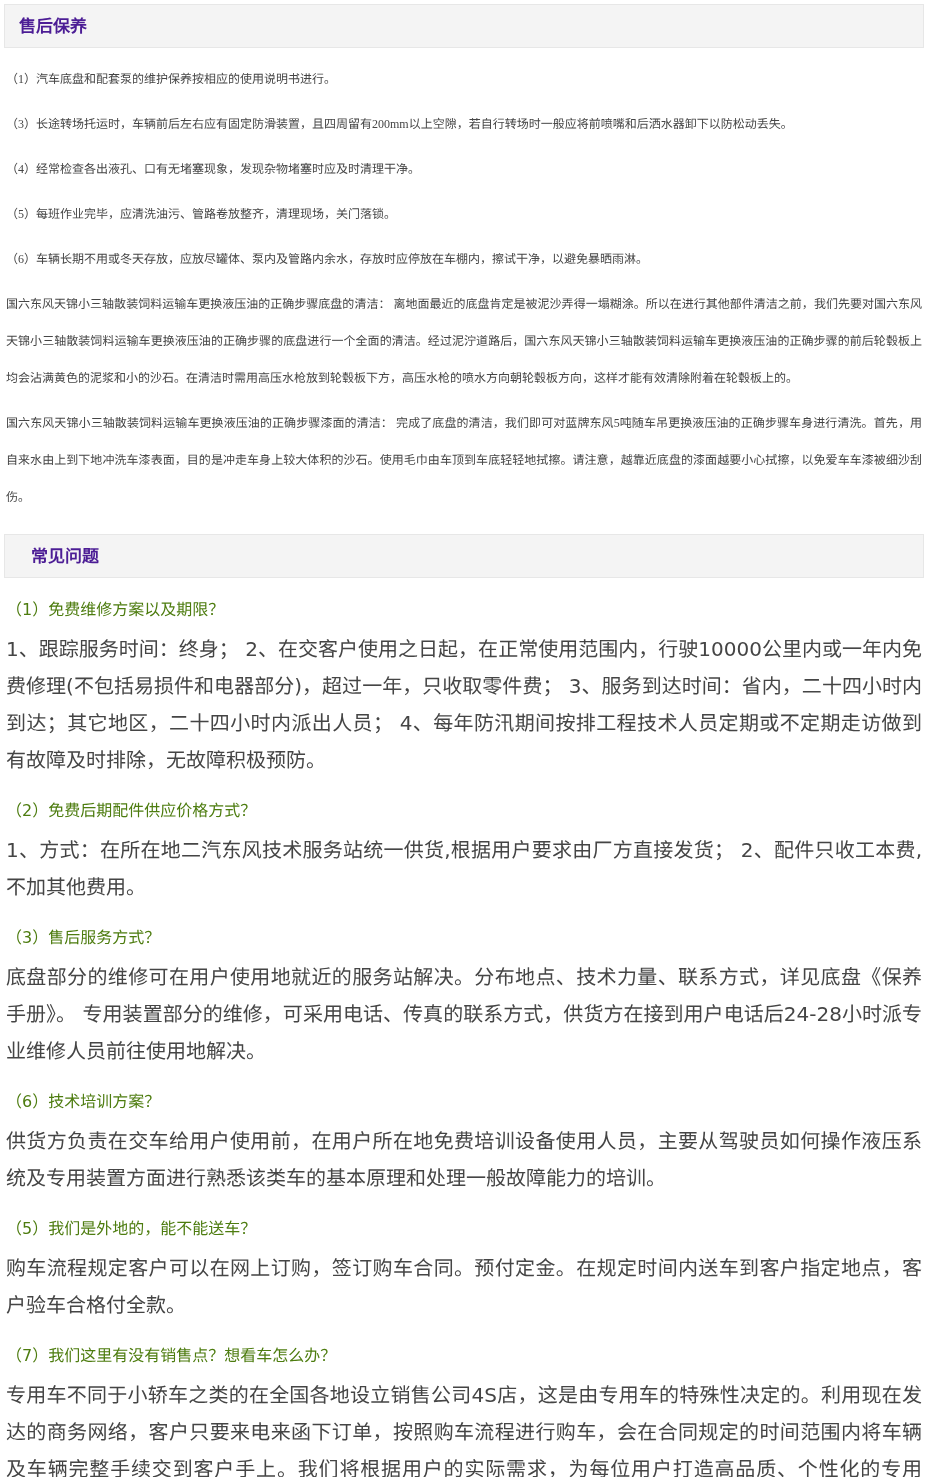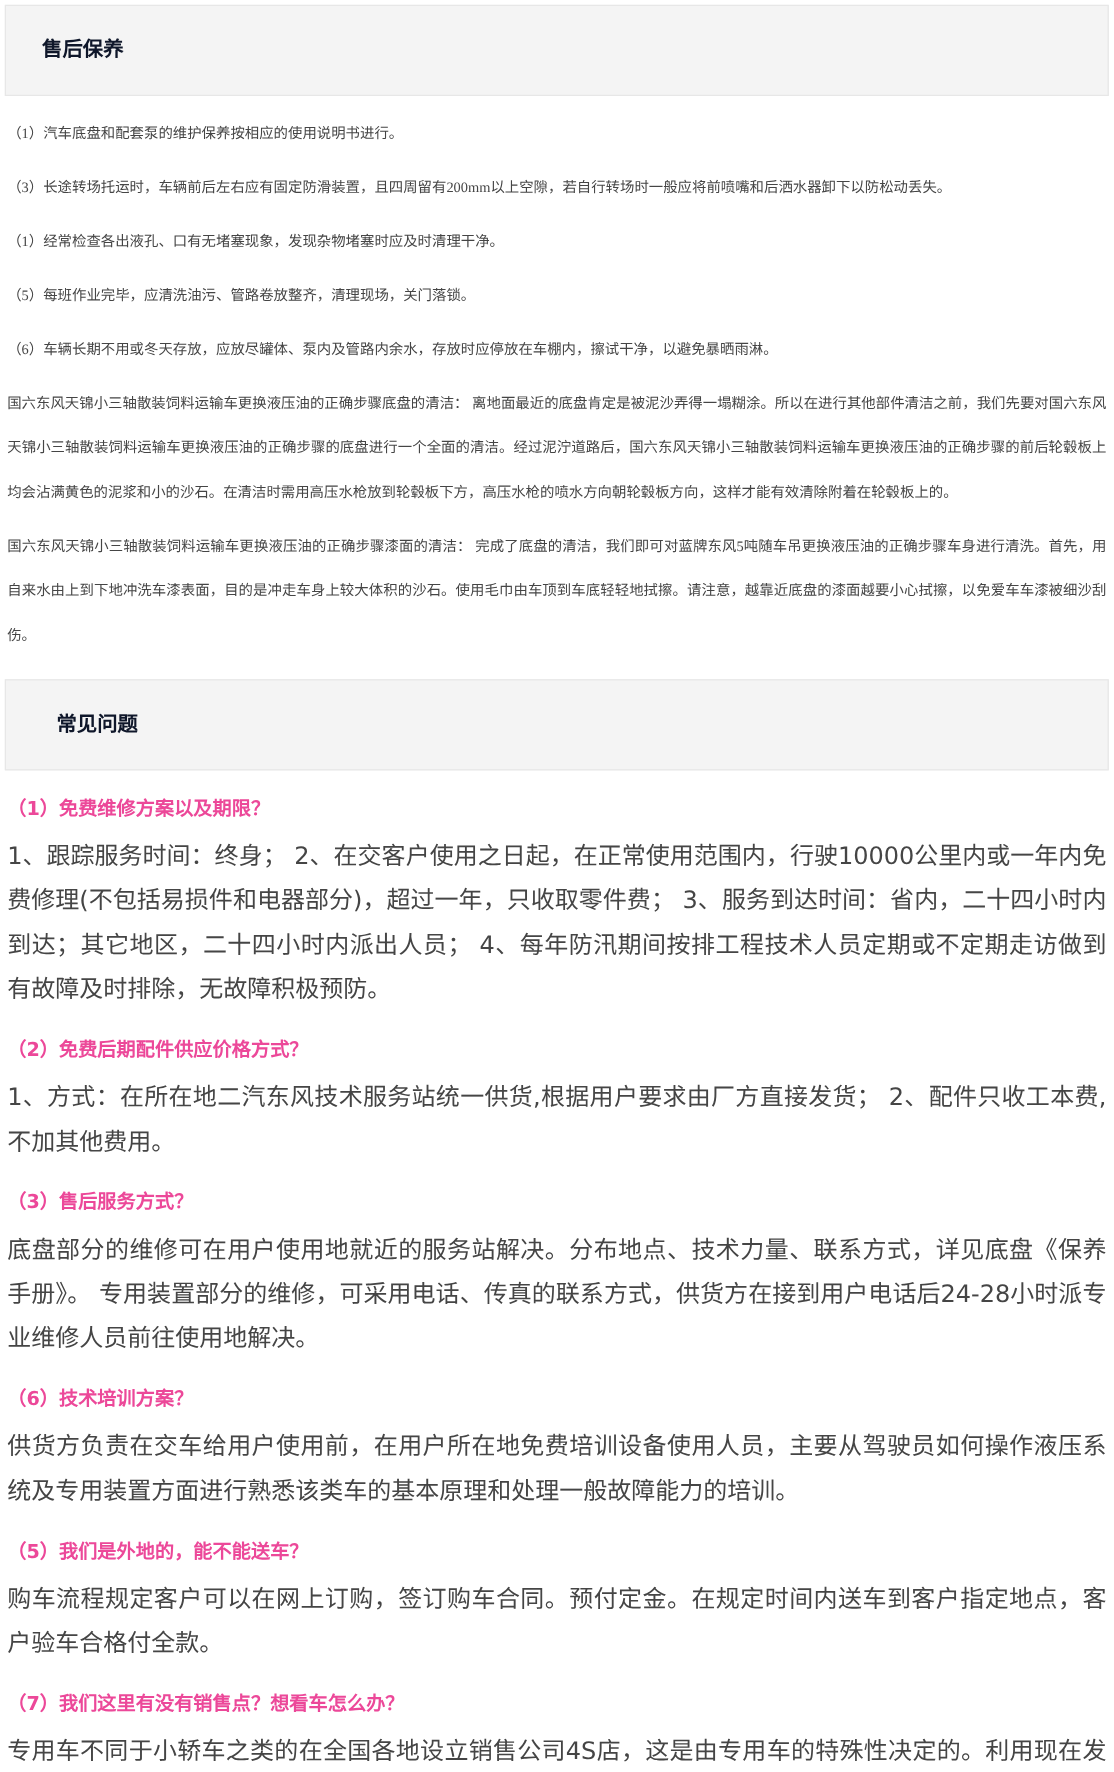--- a/index.html
+++ b/index.html
@@ -13,65 +13,65 @@
   .page { padding: 4px 4px 10px 4px; }
 
   .section-header {
     background: #f4f4f4;
     border: 1px solid #e7e7e7;
     padding: 10px 14px;
     margin: 0 0 13px 0;
   }
   .section-header.mt { margin-top: 18px; padding-left: 26px; }
   .section-title {
-    margin: 16px;
+    margin: 0;
     font-size: 17px;
     line-height: 22px;
     font-weight: 700;
-    color: #0f172a;
+    color: #4c1d95;
   }
 
   .para {
     margin: 0 0 8px 0;
     padding: 0 2px;
     font-size: 12px;
     line-height: 37px;
     text-align: justify;
     font-family: Liberation Serif, serif;
   }
 
   .faq-item { margin: 0; }
   .faq-question {
     margin: 21px 0 10px 0;
     padding: 0 2px;
     font-size: 16px;
     line-height: 22px;
-    font-weight: 700;
-    color: #ec4899;
+    font-weight: 400;
+    color: #4d7c0f;
   }
   .faq-answer {
     margin: 0;
     padding: 0 2px;
     font-size: 20px;
     line-height: 37px;
     text-align: justify;
   }
 </style>
 </head>
 <body>
 
 <div class="page">
 
   <div class="section-header">
     <h2 class="section-title">售后保养</h2>
   </div>
 
   <p class="para">（1）汽车底盘和配套泵的维护保养按相应的使用说明书进行。</p>
   <p class="para">（3）长途转场托运时，车辆前后左右应有固定防滑装置，且四周留有200mm以上空隙，若自行转场时一般应将前喷嘴和后洒水器卸下以防松动丢失。</p>
-  <p class="para">（1）经常检查各出液孔、口有无堵塞现象，发现杂物堵塞时应及时清理干净。</p>
+  <p class="para">（4）经常检查各出液孔、口有无堵塞现象，发现杂物堵塞时应及时清理干净。</p>
   <p class="para">（5）每班作业完毕，应清洗油污、管路卷放整齐，清理现场，关门落锁。</p>
   <p class="para">（6）车辆长期不用或冬天存放，应放尽罐体、泵内及管路内余水，存放时应停放在车棚内，擦试干净，以避免暴晒雨淋。</p>
   <p class="para">国六东风天锦小三轴散装饲料运输车更换液压油的正确步骤底盘的清洁： 离地面最近的底盘肯定是被泥沙弄得一塌糊涂。所以在进行其他部件清洁之前，我们先要对国六东风天锦小三轴散装饲料运输车更换液压油的正确步骤的底盘进行一个全面的清洁。经过泥泞道路后，国六东风天锦小三轴散装饲料运输车更换液压油的正确步骤的前后轮毂板上均会沾满黄色的泥浆和小的沙石。在清洁时需用高压水枪放到轮毂板下方，高压水枪的喷水方向朝轮毂板方向，这样才能有效清除附着在轮毂板上的。</p>
   <p class="para">国六东风天锦小三轴散装饲料运输车更换液压油的正确步骤漆面的清洁： 完成了底盘的清洁，我们即可对蓝牌东风5吨随车吊更换液压油的正确步骤车身进行清洗。首先，用自来水由上到下地冲洗车漆表面，目的是冲走车身上较大体积的沙石。使用毛巾由车顶到车底轻轻地拭擦。请注意，越靠近底盘的漆面越要小心拭擦，以免爱车车漆被细沙刮伤。</p>
 
   <div class="section-header mt">
     <h2 class="section-title">常见问题</h2>
   </div>
 
   <div class="faq-item">

